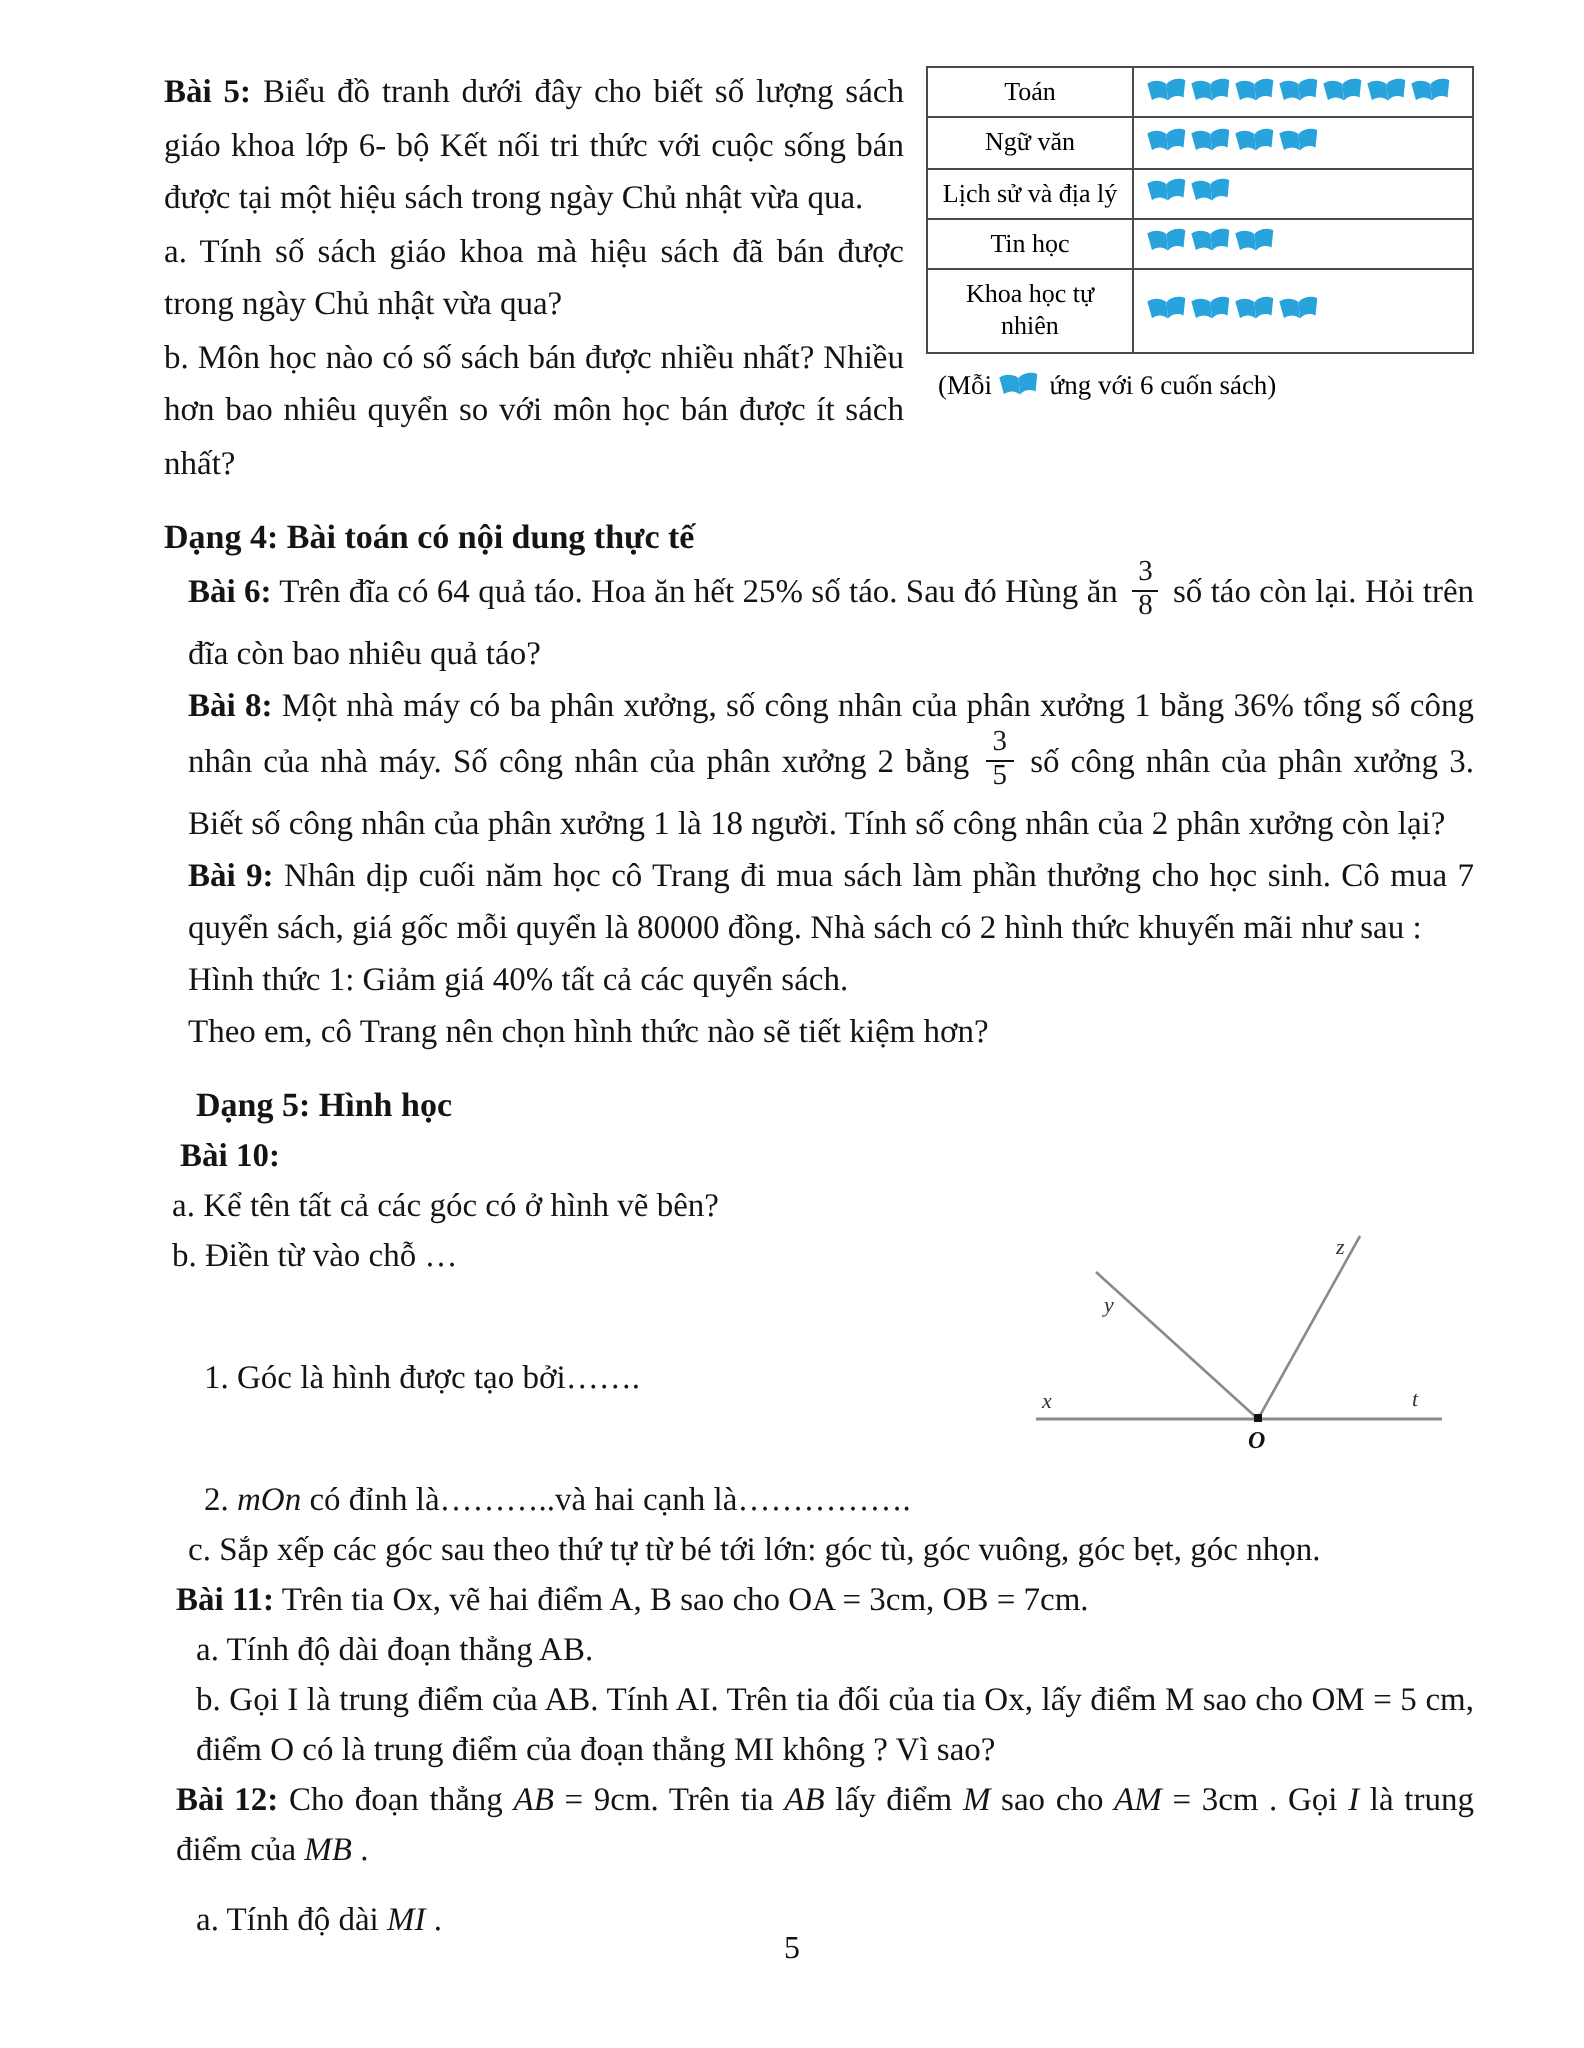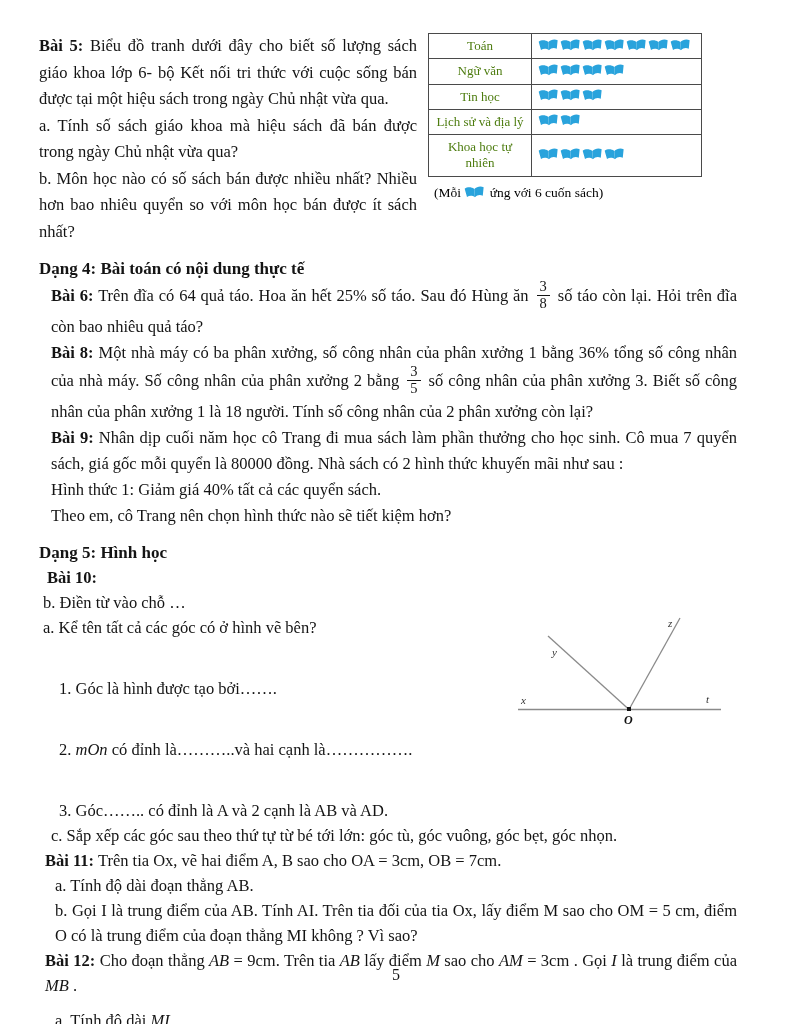--- a/index.html
+++ b/index.html
@@ -1,37 +1,37 @@
 <!DOCTYPE html>
 <html lang="vi"><head>
 <meta charset="utf-8">
 <style>
   html,body{margin:0;padding:0;background:#e8e8e8;}
   .page{
     position:relative; width:792px; height:1024px; margin:0 auto;
     background:#ffffff; overflow:hidden;
     font-family:"Liberation Serif", serif; font-size:16.5px; color:#141414;
-    box-sizing:border-box; padding:33px 55px 0 39px;
+    box-sizing:border-box; padding:33px 55px 0 82px;
   }
   p{margin:0;}
   .just{text-align:justify; line-height:26px;}
   .top-section{display:flex; align-items:flex-start;}
   .bai5-text{width:378px; text-align:justify; line-height:26.5px;}
   .pictograph{margin-left:11px; width:274px; font-size:13px; line-height:1.25;}
   table.pict-table{border-collapse:collapse; width:274px;}
   table.pict-table td{border:1px solid #4a4a4a; vertical-align:middle;}
-  td.subject-cell{width:96px; text-align:center; padding:4px 3px; color:#4d7c0f;}
+  td.subject-cell{width:96px; text-align:center; padding:4px 3px; color:#000000;}
   td.icons-cell{padding:3px 2px 2px 6px;}
   .book-icon{display:inline-block; width:21px; height:14px; margin-right:1px; transform:rotate(-5deg);}
   .book-icon svg{width:21px; height:14px; display:block;}
   .pict-caption{margin-top:8px; margin-left:6px; font-size:13.5px; color:#000000;}
   .pict-caption .book-icon{vertical-align:-2px;}
   .dang-heading{font-weight:bold; font-size:17px; line-height:24px;}
   .h-dang4{margin-top:12px;}
-  .h-dang5{margin-top:12px;}
+  .h-dang5{margin-top:12px;margin-left:16px;}
   .prob{margin-left:12px;}
   .frac{display:inline-block; vertical-align:middle; text-align:center;
         line-height:1.1; font-size:14.5px; margin:0 3px; position:relative; top:-2px;}
   .frac .num{display:block; border-bottom:1.4px solid #141414; padding:0 3px;}
   .frac .den{display:block; padding:0 3px;}
   .bai10-label{font-weight:bold; margin-left:8px; line-height:25px;}
   .g-item{line-height:25px;}
   .ind4{margin-left:4px;} .ind6{margin-left:6px;} .ind12{margin-left:12px;}
   .ind16{margin-left:16px;} .ind20{margin-left:20px;margin-top:36px;}
   .mt10{margin-top:10px;}
@@ -92,35 +92,35 @@
                     <path d="M13,4.2 C16.5,1.2 21.5,1 24.8,3 L22.8,13.5 C19.5,11.6 16,11.8 13,14.6 Z" fill="#29A3DC"></path>
                   </svg></span><span class="book-icon"><svg viewBox="0 0 26 16">
                     <path d="M13,4.2 C9.5,1.2 4.5,1 1.2,3 L3.2,13.5 C6.5,11.6 10,11.8 13,14.6 Z" fill="#29A3DC"></path>
                     <path d="M13,4.2 C16.5,1.2 21.5,1 24.8,3 L22.8,13.5 C19.5,11.6 16,11.8 13,14.6 Z" fill="#29A3DC"></path>
                   </svg></span><span class="book-icon"><svg viewBox="0 0 26 16">
                     <path d="M13,4.2 C9.5,1.2 4.5,1 1.2,3 L3.2,13.5 C6.5,11.6 10,11.8 13,14.6 Z" fill="#29A3DC"></path>
                     <path d="M13,4.2 C16.5,1.2 21.5,1 24.8,3 L22.8,13.5 C19.5,11.6 16,11.8 13,14.6 Z" fill="#29A3DC"></path>
                   </svg></span></td>
             </tr>
             <tr>
+              <td class="subject-cell">Lịch sử và địa lý</td>
+              <td class="icons-cell"><span class="book-icon"><svg viewBox="0 0 26 16">
+                    <path d="M13,4.2 C9.5,1.2 4.5,1 1.2,3 L3.2,13.5 C6.5,11.6 10,11.8 13,14.6 Z" fill="#29A3DC"></path>
+                    <path d="M13,4.2 C16.5,1.2 21.5,1 24.8,3 L22.8,13.5 C19.5,11.6 16,11.8 13,14.6 Z" fill="#29A3DC"></path>
+                  </svg></span><span class="book-icon"><svg viewBox="0 0 26 16">
+                    <path d="M13,4.2 C9.5,1.2 4.5,1 1.2,3 L3.2,13.5 C6.5,11.6 10,11.8 13,14.6 Z" fill="#29A3DC"></path>
+                    <path d="M13,4.2 C16.5,1.2 21.5,1 24.8,3 L22.8,13.5 C19.5,11.6 16,11.8 13,14.6 Z" fill="#29A3DC"></path>
+                  </svg></span></td>
+            </tr>
+            <tr>
               <td class="subject-cell">Tin học</td>
               <td class="icons-cell"><span class="book-icon"><svg viewBox="0 0 26 16">
                     <path d="M13,4.2 C9.5,1.2 4.5,1 1.2,3 L3.2,13.5 C6.5,11.6 10,11.8 13,14.6 Z" fill="#29A3DC"></path>
                     <path d="M13,4.2 C16.5,1.2 21.5,1 24.8,3 L22.8,13.5 C19.5,11.6 16,11.8 13,14.6 Z" fill="#29A3DC"></path>
                   </svg></span><span class="book-icon"><svg viewBox="0 0 26 16">
-                    <path d="M13,4.2 C9.5,1.2 4.5,1 1.2,3 L3.2,13.5 C6.5,11.6 10,11.8 13,14.6 Z" fill="#29A3DC"></path>
-                    <path d="M13,4.2 C16.5,1.2 21.5,1 24.8,3 L22.8,13.5 C19.5,11.6 16,11.8 13,14.6 Z" fill="#29A3DC"></path>
-                  </svg></span><span class="book-icon"><svg viewBox="0 0 26 16">
-                    <path d="M13,4.2 C9.5,1.2 4.5,1 1.2,3 L3.2,13.5 C6.5,11.6 10,11.8 13,14.6 Z" fill="#29A3DC"></path>
-                    <path d="M13,4.2 C16.5,1.2 21.5,1 24.8,3 L22.8,13.5 C19.5,11.6 16,11.8 13,14.6 Z" fill="#29A3DC"></path>
-                  </svg></span></td>
-            </tr>
-            <tr>
-              <td class="subject-cell">Lịch sử và địa lý</td>
-              <td class="icons-cell"><span class="book-icon"><svg viewBox="0 0 26 16">
                     <path d="M13,4.2 C9.5,1.2 4.5,1 1.2,3 L3.2,13.5 C6.5,11.6 10,11.8 13,14.6 Z" fill="#29A3DC"></path>
                     <path d="M13,4.2 C16.5,1.2 21.5,1 24.8,3 L22.8,13.5 C19.5,11.6 16,11.8 13,14.6 Z" fill="#29A3DC"></path>
                   </svg></span><span class="book-icon"><svg viewBox="0 0 26 16">
                     <path d="M13,4.2 C9.5,1.2 4.5,1 1.2,3 L3.2,13.5 C6.5,11.6 10,11.8 13,14.6 Z" fill="#29A3DC"></path>
                     <path d="M13,4.2 C16.5,1.2 21.5,1 24.8,3 L22.8,13.5 C19.5,11.6 16,11.8 13,14.6 Z" fill="#29A3DC"></path>
                   </svg></span></td>
             </tr>
             <tr>
               <td class="subject-cell">Khoa học tự nhiên</td>
               <td class="icons-cell"><span class="book-icon"><svg viewBox="0 0 26 16">
@@ -169,25 +169,24 @@
 
   <p class="just prob">
     <b>Bài 9:</b>
     <span>Nhân dịp cuối năm học cô Trang đi mua sách làm phần thưởng cho học sinh. Cô mua 7 quyển sách, giá gốc mỗi quyển là 80000 đồng. Nhà sách có 2 hình thức khuyến mãi như sau :</span>
   </p>
   <p class="just prob">Hình thức 1: Giảm giá 40% tất cả các quyển sách.</p>
   <p class="just prob">Theo em, cô Trang nên chọn hình thức nào sẽ tiết kiệm hơn?</p>
 
   <p class="dang-heading h-dang5">Dạng 5: Hình học</p>
   <p class="bai10-label">Bài 10:</p>
+  <p class="g-item ind4">a. Kể tên tất cả các góc có ở hình vẽ bên?</p>
   <p class="g-item ind4">b. Điền từ vào chỗ …</p>
-  <p class="g-item ind4">a. Kể tên tất cả các góc có ở hình vẽ bên?</p>
   <p class="g-item ind20">1. Góc là hình được tạo bởi…….</p>
   <p class="g-item ind20"><span>2. </span><i class="math">mOn</i><span>  có đỉnh là………..và hai cạnh là…………….</span></p>
-  <p class="g-item ind20">3. Góc…….. có đỉnh là A và 2 cạnh là AB và AD.</p>
   <p class="g-item ind12">c. Sắp xếp các góc sau theo thứ tự từ bé tới lớn: góc tù, góc vuông, góc bẹt, góc nhọn.</p>
 
   <p class="g-item ind6">
     <b>Bài 11:</b>
     <span>Trên tia Ox, vẽ hai điểm A, B sao cho OA = 3cm, OB = 7cm.</span>
   </p>
   <p class="g-item ind16">a. Tính độ dài đoạn thẳng AB.</p>
   <p class="g-item ind16 just">b. Gọi I là trung điểm của AB. Tính AI. Trên tia đối của tia Ox, lấy điểm M sao cho OM = 5 cm, điểm O có là trung điểm của đoạn thẳng MI không ? Vì sao?</p>
 
   <p class="g-item ind6 just">

